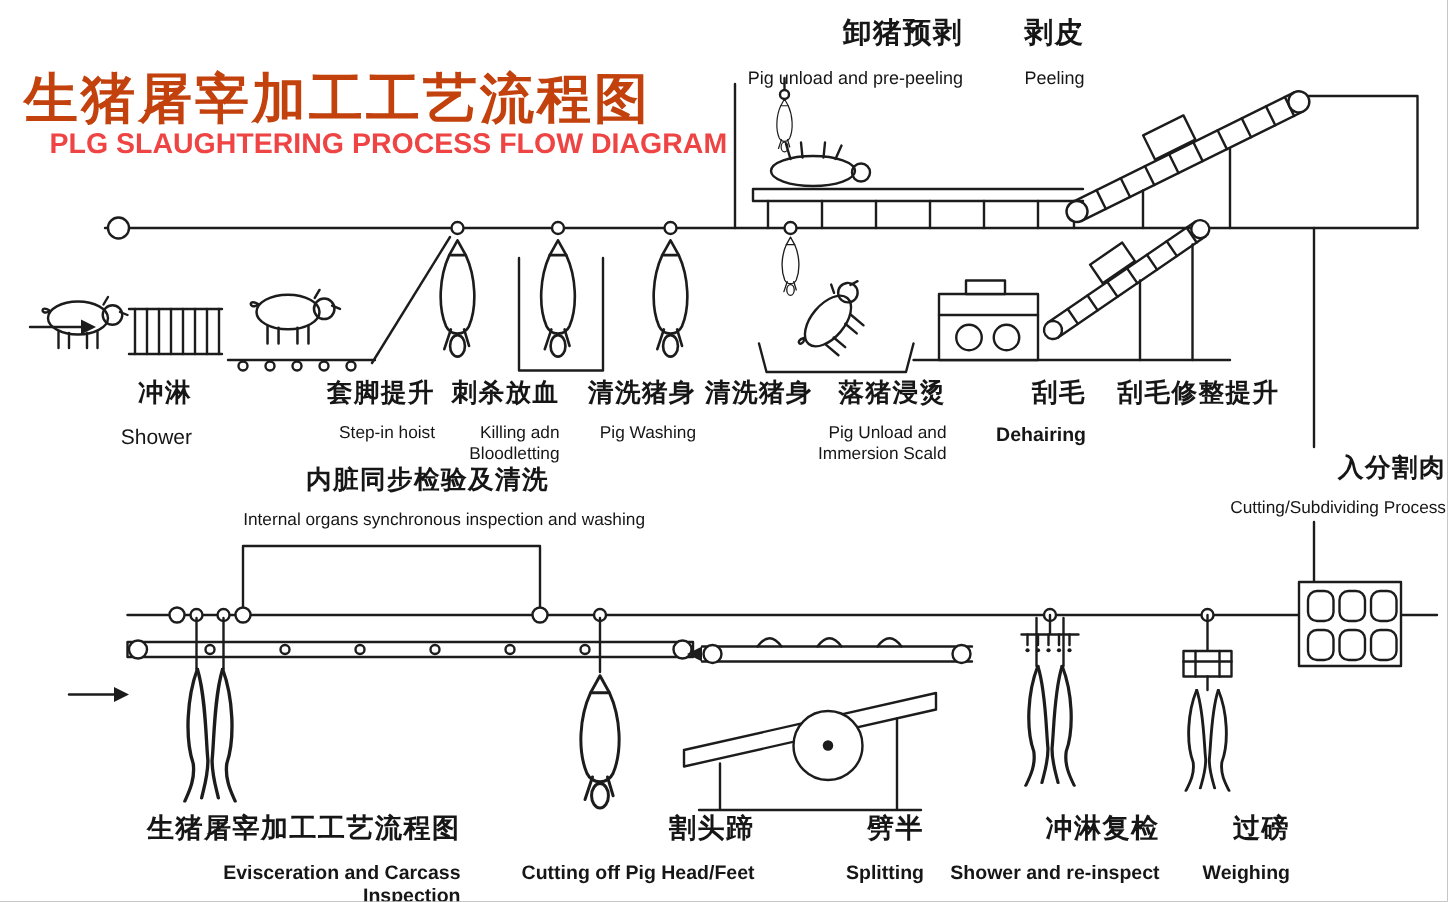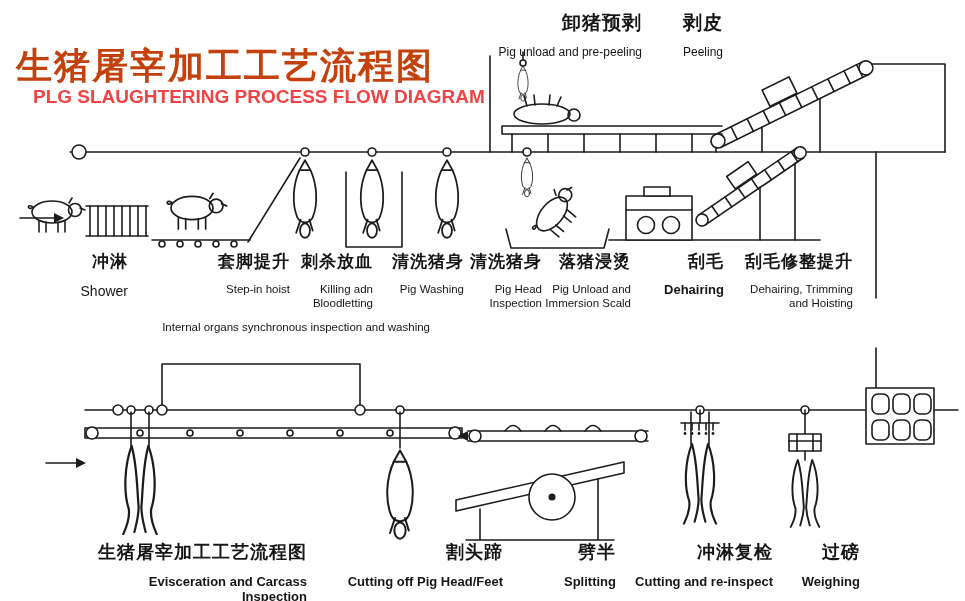--- a/index.html
+++ b/index.html
@@ -245,56 +245,57 @@
     <div class="zh">刺杀放血</div>
     <div class="en">Killing adn
 Bloodletting</div>
   </div>
   <div class="lbl" style="left:368px;top:252px;width:96px">
     <div class="zh">清洗猪身</div>
     <div class="en">Pig Washing</div>
   </div>
   <div class="lbl" style="left:452px;top:252px;width:90px">
     <div class="zh">清洗猪身</div>
-    <div class="en">Pig Head
-Inspection</div>
   </div>
   <div class="lbl" style="left:531px;top:252px;width:100px">
     <div class="zh">落猪浸烫</div>
     <div class="en">Pig Unload and
 Immersion Scald</div>
   </div>
   <div class="lbl" style="left:628px;top:252px;width:96px">
     <div class="zh">刮毛</div>
     <div class="en en-md">Dehairing</div>
   </div>
   <div class="lbl" style="left:713px;top:252px;width:140px">
     <div class="zh">刮毛修整提升</div>
-    <div class="en">Dehairing, Trimming
-and Hoisting</div>
   </div>
 
   <div class="lbl" style="left:140px;top:310px;width:290px">
+    <div class="zh zh-shift">内脏同步检验及清洗</div>
     <div class="en">Internal organs synchronous inspection and washing</div>
+  </div>
+  <div class="lbl" style="left:812px;top:302px;width:152px">
+    <div class="zh">入分割肉</div>
+    <div class="en">Cutting/Subdividing Process</div>
   </div>
 
   <div class="lbl bot-lbl" style="left:87px;top:542px;width:220px">
     <div class="zh">生猪屠宰加工工艺流程图</div>
     <div class="en">Evisceration and Carcass Inspection</div>
   </div>
   <div class="lbl bot-lbl" style="left:516px;top:542px;width:100px">
     <div class="zh">劈半</div>
     <div class="en">Splitting</div>
   </div>
   <div class="lbl bot-lbl" style="left:323px;top:542px;width:180px">
     <div class="zh">割头蹄</div>
     <div class="en">Cutting off Pig Head/Feet</div>
   </div>
   <div class="lbl bot-lbl" style="left:628px;top:542px;width:145px">
     <div class="zh">冲淋复检</div>
-    <div class="en">Cutting and re-inspect</div>
+    <div class="en">Shower and re-inspect</div>
   </div>
   <div class="lbl bot-lbl" style="left:760px;top:542px;width:100px">
     <div class="zh">过磅</div>
     <div class="en">Weighing</div>
   </div>
 
 </div>
 
 </body></html>

